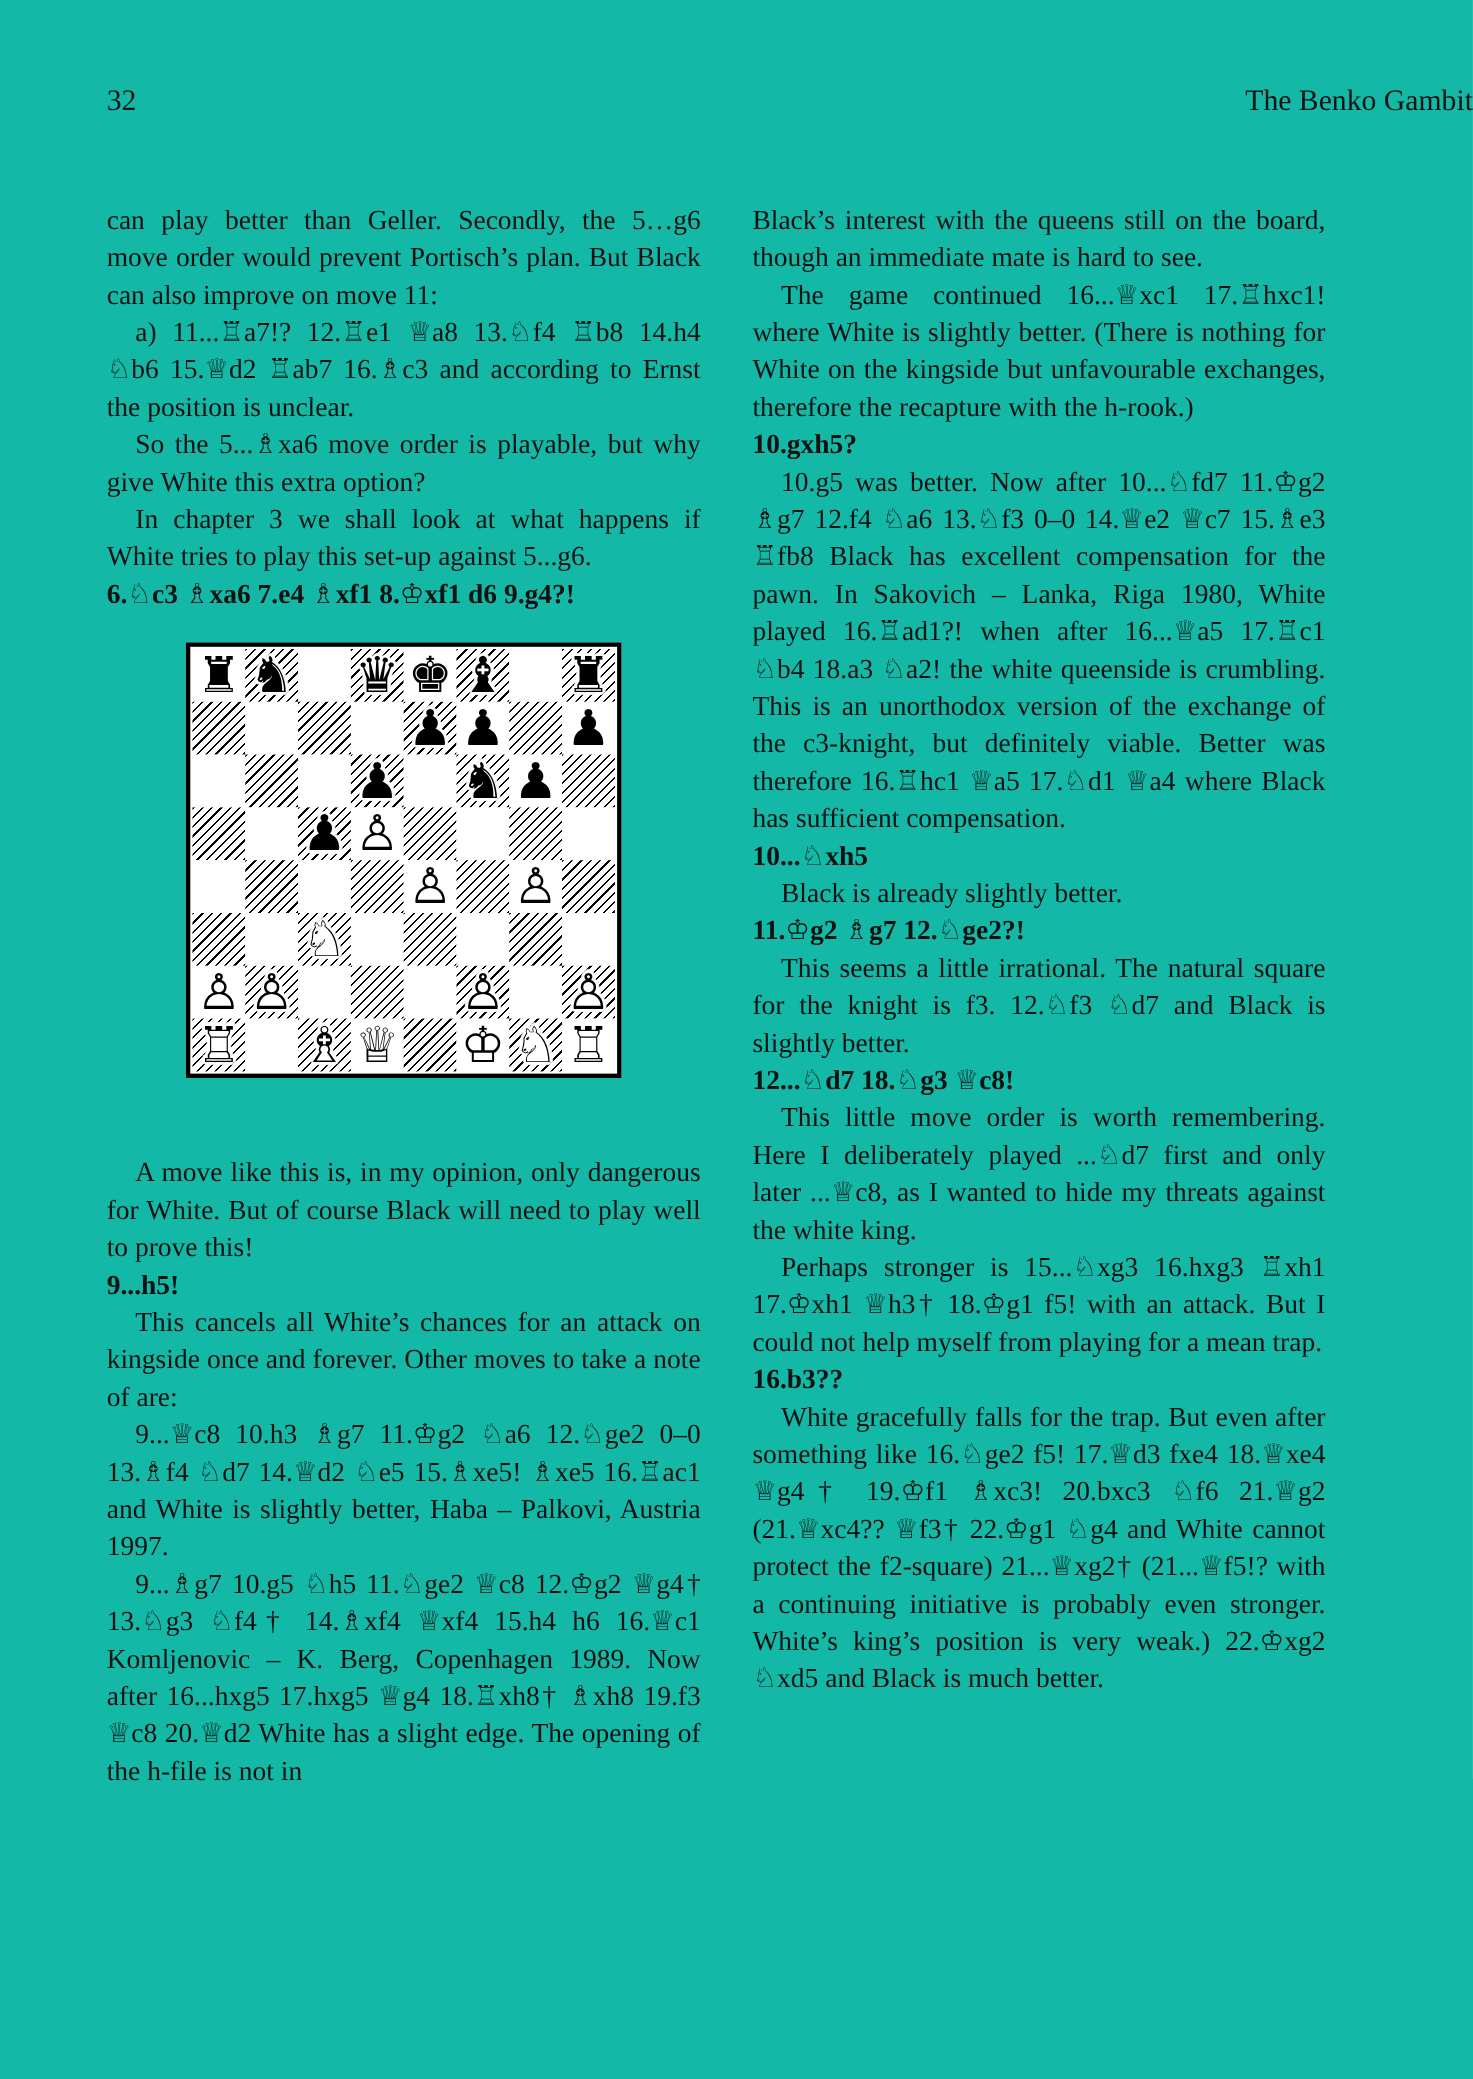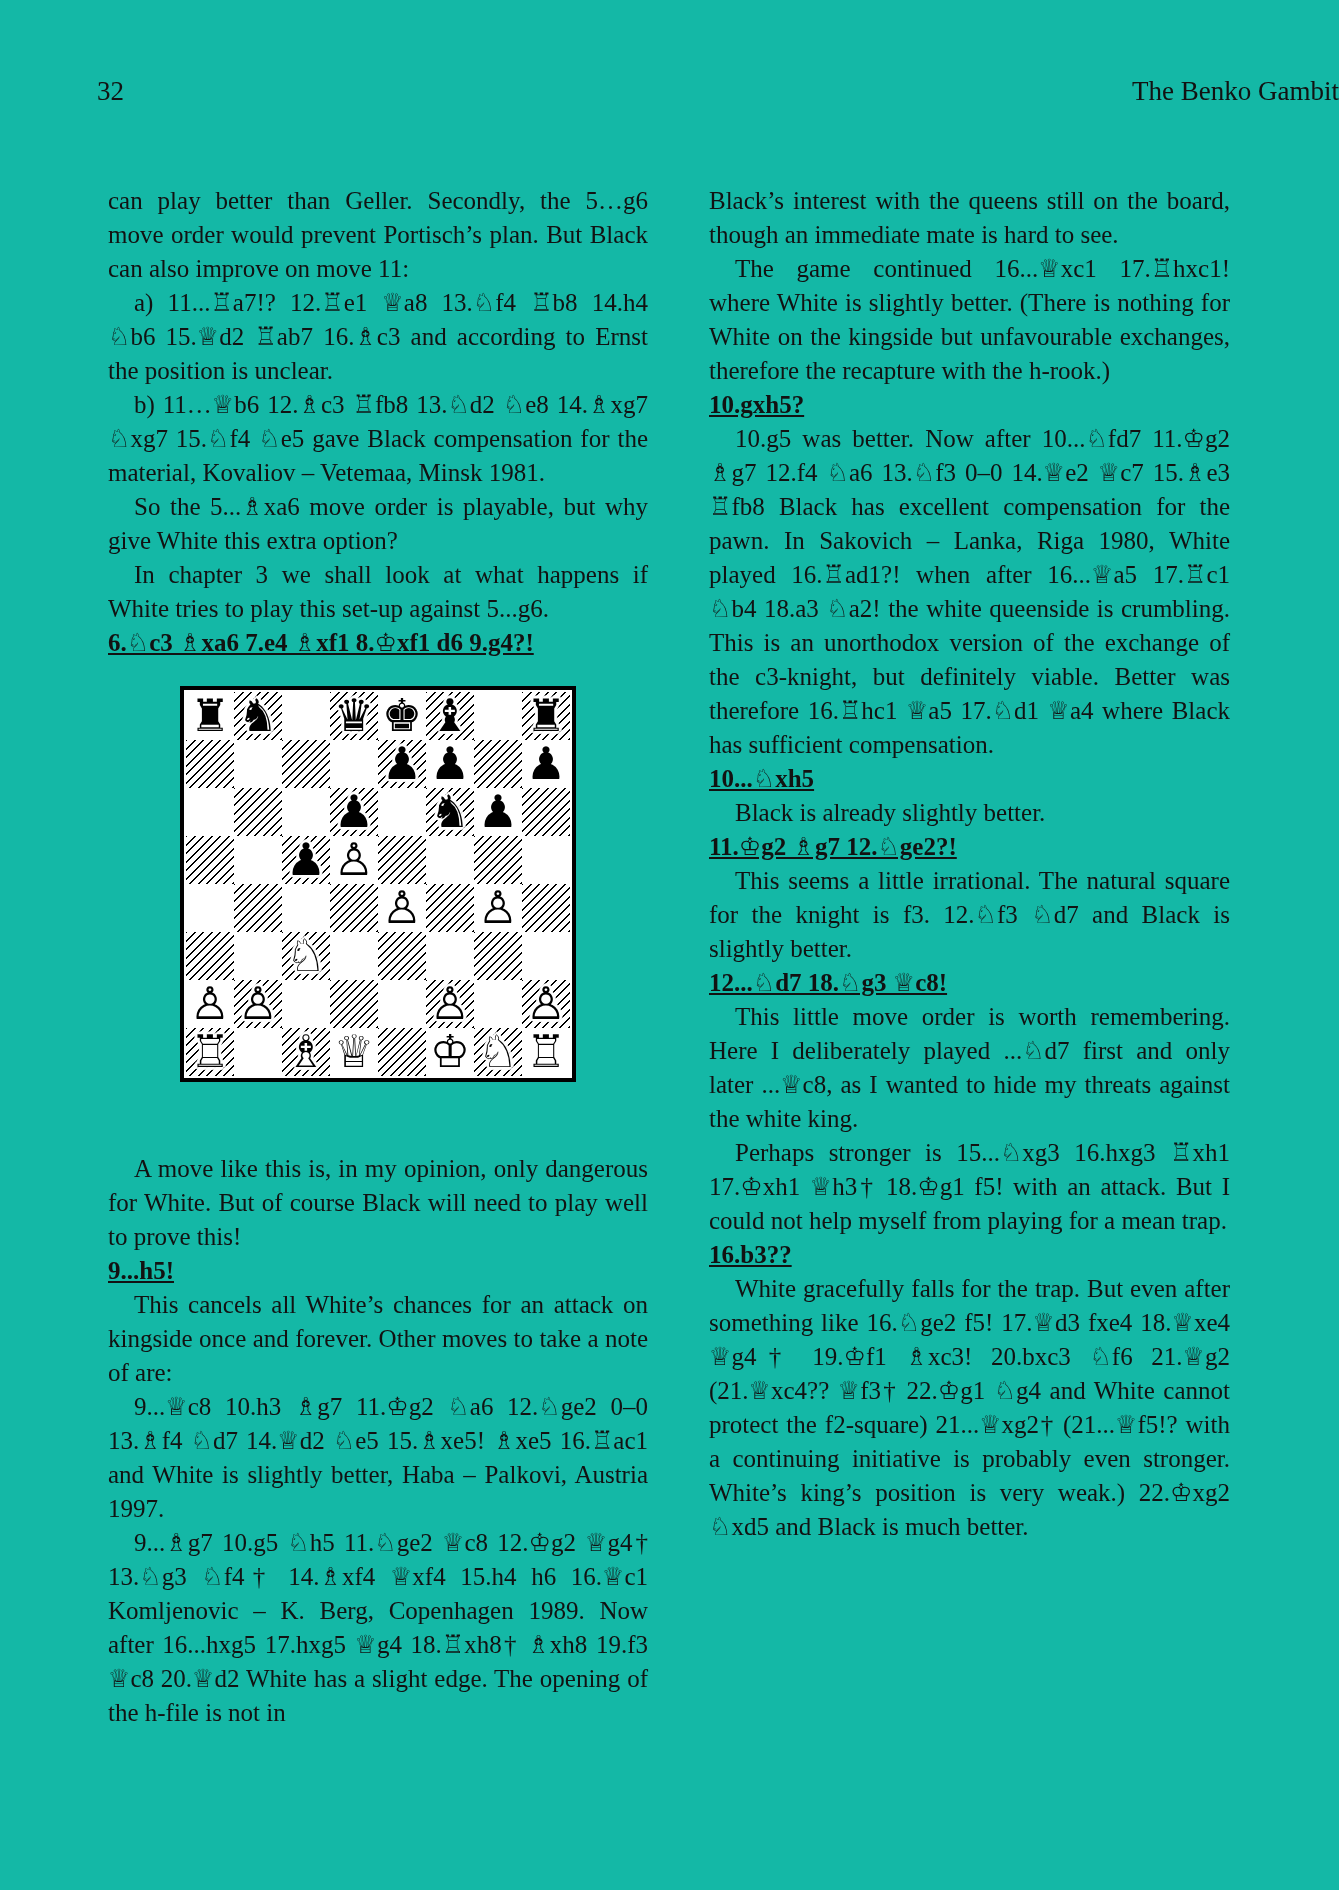--- a/index.html
+++ b/index.html
@@ -9,34 +9,34 @@
     background:#14b8a6;
     margin:0 auto;
     overflow:hidden;
     font-family:"Liberation Serif","DejaVu Serif","DejaVu Sans",serif;
     color:#121212;
   }
   .header{position:absolute;top:76px;left:0;right:0;height:36px;font-size:27px;}
   .page-number{position:absolute;left:97px;top:0;}
   .page-title{display:block;text-align:right;}
   .columns{
-    position:absolute;top:184px;left:108px;
-    display:flex;gap:61px;
+    position:absolute;top:184px;left:97px;
+    display:flex;gap:47px;
   }
   .col{width:540px;}
   .col-right{width:521px;}
   .para{
     margin:0;
     font-size:25px;
     line-height:34px;
     text-align:justify;
     text-indent:26px;
   }
   .para.cont{text-indent:0;}
-  .para.move{font-weight:bold;text-indent:0;text-align:left;text-decoration:underline;}
+  .para.move{font-weight:bold;text-indent:0;text-align:left;}
   
   .board{
     width:384px;
     margin:26px auto 70px auto;
     border:4px solid #000;
     padding:2px;
     background:#fff;
   }
   .grid{
     display:grid;
@@ -70,21 +70,20 @@
 
 <div class="page">
   <div class="header">
     <span class="page-number">32</span>
     <span class="page-title">The Benko Gambit</span>
   </div>
   <div class="columns">
     <div class="col col-left" id="col-left">
         <p class="para text cont">can play better than Geller. Secondly, the 5…g6 move order would prevent Portisch’s plan. But Black can also improve on move 11:</p>
         <p class="para text">a) 11...♖a7!? 12.♖e1 ♕a8 13.♘f4 ♖b8 14.h4 ♘b6 15.♕d2 ♖ab7 16.♗c3 and according to Ernst the position is unclear.</p>
-        <p class="para text">b) 11…♕b6 12.♗c3 ♖fb8 13.♘d2 ♘e8 14.♗xg7 ♘xg7 15.♘f4 ♘e5 gave Black compensation for the material, Kovaliov – Vetemaa, Minsk 1981.</p>
         <p class="para text">So the 5...♗xa6 move order is playable, but why give White this extra option?</p>
         <p class="para text">In chapter 3 we shall look at what happens if White tries to play this set-up against 5...g6.</p>
         <p class="para move">6.♘c3 ♗xa6 7.e4 ♗xf1 8.♔xf1 d6 9.g4?!</p>
         <div class="board">
           <div class="grid">
             <div class="sq light">
               <span class="halo">♜</span>
               <span class="glyph">♜</span>
             </div>
             <div class="sq dark">

